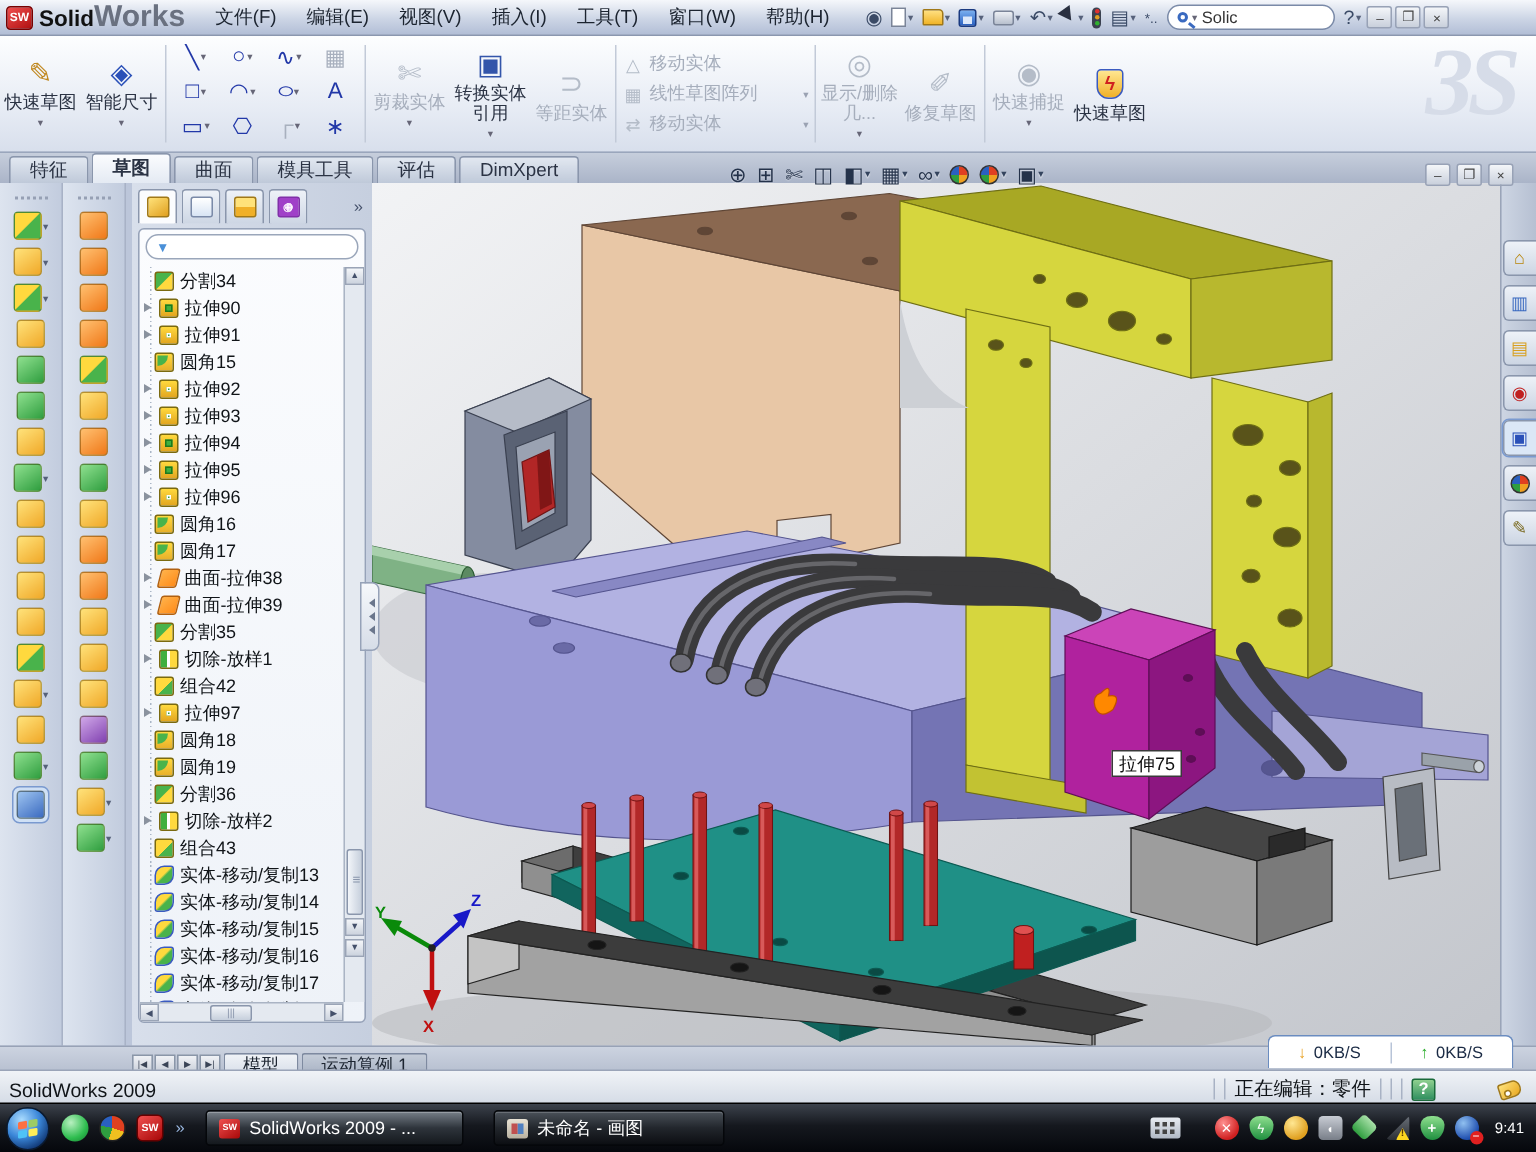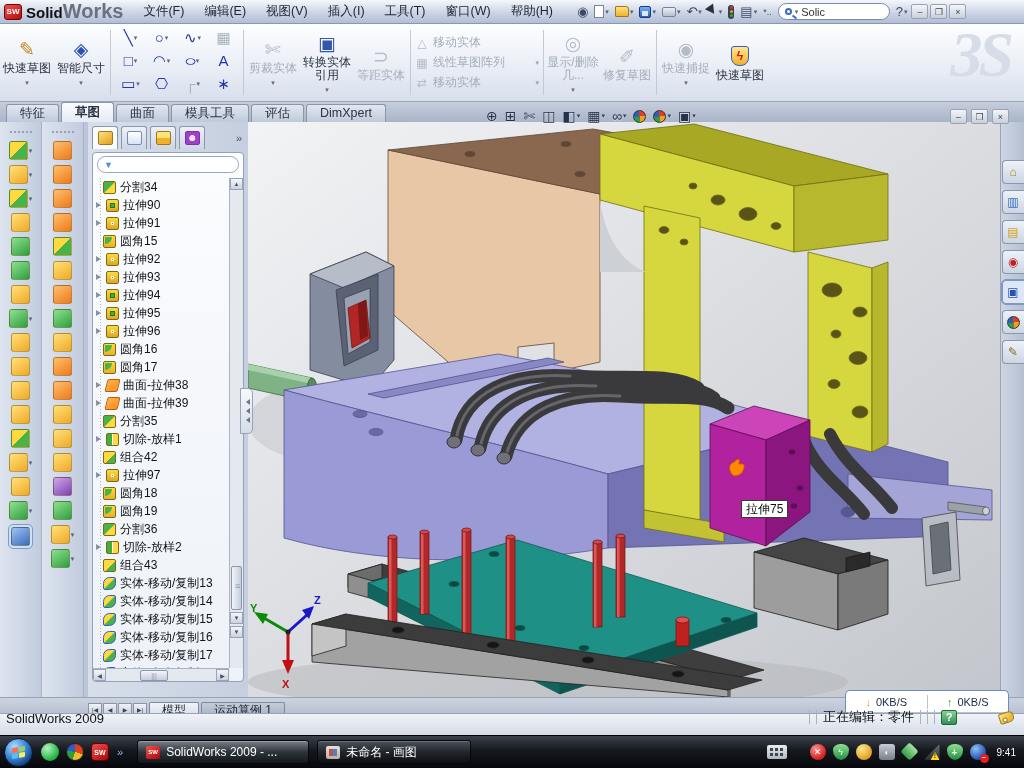--- a/index.html
+++ b/index.html
@@ -124,21 +124,21 @@
   .tpitem{width:22px;height:24px;border:1px solid #8a96ac;border-right:none;border-radius:4px 0 0 4px;background:linear-gradient(#eef2f8,#ccd5e3);display:flex;align-items:center;justify-content:center}
   .tpitem.pressed{background:#dbe7f6;outline:1px solid #7a9ad0}
   .tpg{font-size:12px}
   
   #doctabs{position:absolute;left:0;top:697px;width:1024px;height:20px;background:linear-gradient(#ccd3e0,#b4bdce);border-top:1px solid #98a2b6;display:flex;align-items:flex-end;z-index:29}
   #navbtns{display:flex;gap:1px;margin-left:88px;margin-bottom:1px}
   .nav{width:14px;height:13px;background:linear-gradient(#f0f2f6,#c8ced8);border:1px solid #8a96a8;font-size:6px;color:#3a4456;display:flex;align-items:center;justify-content:center}
   .dtab{height:15px;padding:0 12px;font-size:12px;line-height:14px;color:#1c2430;background:linear-gradient(#c4ccd8,#a6b0c2);border:1px solid #7e8aa0;border-bottom:none;border-radius:2px 2px 0 0;margin-left:2px}
   .dtab.active{background:linear-gradient(#f0f3f7,#d6dde8)}
   
-  #statusbar{position:absolute;left:0;top:713px;width:1024px;height:22px;background:linear-gradient(#f0f3f7,#d2d9e4);border-top:1px solid #9aa4b8;display:flex;align-items:flex-end;padding:12px 6px;z-index:31}
+  #statusbar{position:absolute;left:0;top:713px;width:1024px;height:22px;background:linear-gradient(#f0f3f7,#d2d9e4);border-top:1px solid #9aa4b8;display:flex;align-items:center;padding:12px 6px;z-index:31}
   #statusbar .appname{font-size:13px;color:#101418}
   #statusright{margin-left:auto;display:flex;align-items:center;gap:6px}
   .ssep{width:1px;height:14px;background:#a8b2c4}
   #statusright .edit{font-size:13px;color:#101418}
   .helpbox{width:16px;height:15px;background:linear-gradient(#8fd08f,#2f8f5f);border:1px solid #1a6a3a;border-radius:2px;color:#fff;font-size:11px;font-weight:bold;display:flex;align-items:center;justify-content:center}
   .tagico{width:15px;height:11px;background:linear-gradient(145deg,#ffe27a,#e8a820);border:1px solid #a07818;border-radius:2px 5px 5px 2px;position:relative;transform:rotate(-18deg);margin-right:4px}
   .tagico::after{content:"";position:absolute;left:2px;top:3.5px;width:3px;height:3px;border-radius:50%;background:#fff;border:1px solid #a07818}
   
   #taskbar{position:absolute;left:0;top:735px;width:1024px;height:33px;background:linear-gradient(#3c424c,#15181e 45%,#05070c);border-top:1px solid #000;z-index:50;display:flex;align-items:center}
   #orb{width:29px;height:29px;border-radius:50%;margin:0 8px 0 4px;background:radial-gradient(circle at 35% 28%,#aadcff,#3a86d8 45%,#123a78 78%,#061a3c);border:1px solid #0a1a30;display:flex;align-items:center;justify-content:center}
@@ -986,21 +986,21 @@
         <i class="f3"></i>
         <i class="f4"></i>
       </span>
   </div>
   <div id="quicklaunch">
       <span class="ql ql-green"></span>
       <span class="ql ql-ball"></span>
       <span class="ql ql-sw">SW</span>
     </div>
   <span id="qlmore">»</span>
-  <div id="tasks" style="display:flex;gap:8px">
+  <div id="tasks" style="display:flex;gap:20px">
       <div class="task active" style="width: 172px;">
         <span class="ticon sw">SW</span>
         <span>SolidWorks 2009 - ...</span>
       </div>
       <div class="task idle" style="width: 154px;">
         <span class="ticon paint"></span>
         <span>未命名 - 画图</span>
       </div>
     </div>
   <div id="traygroup">

